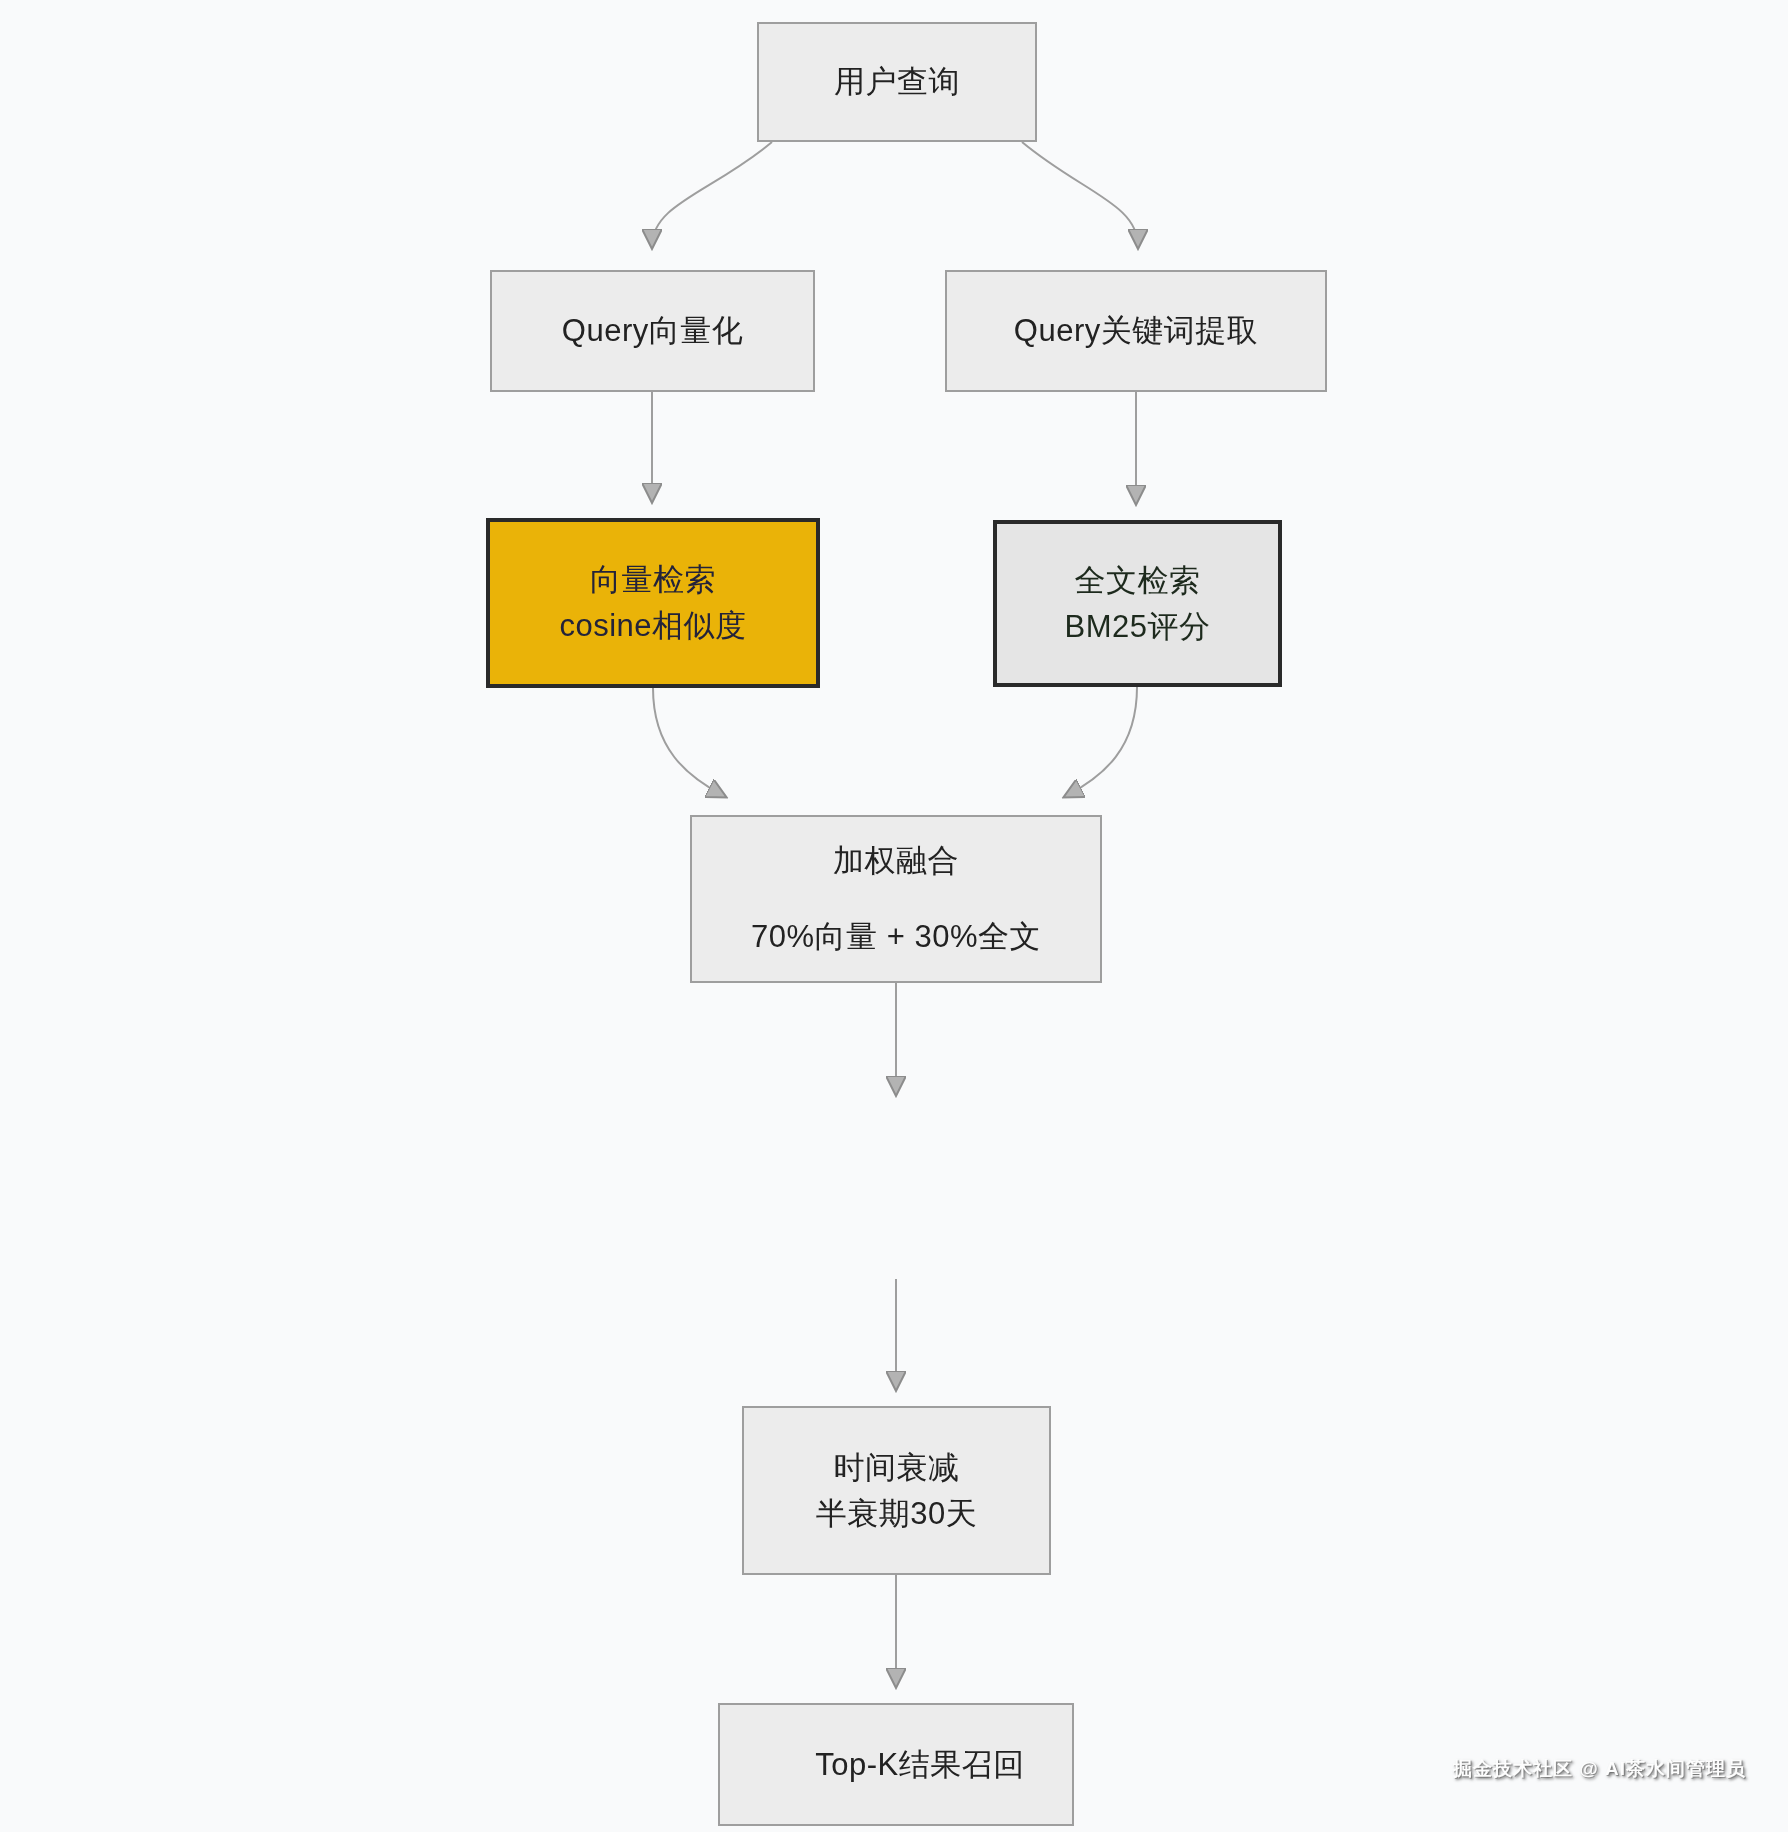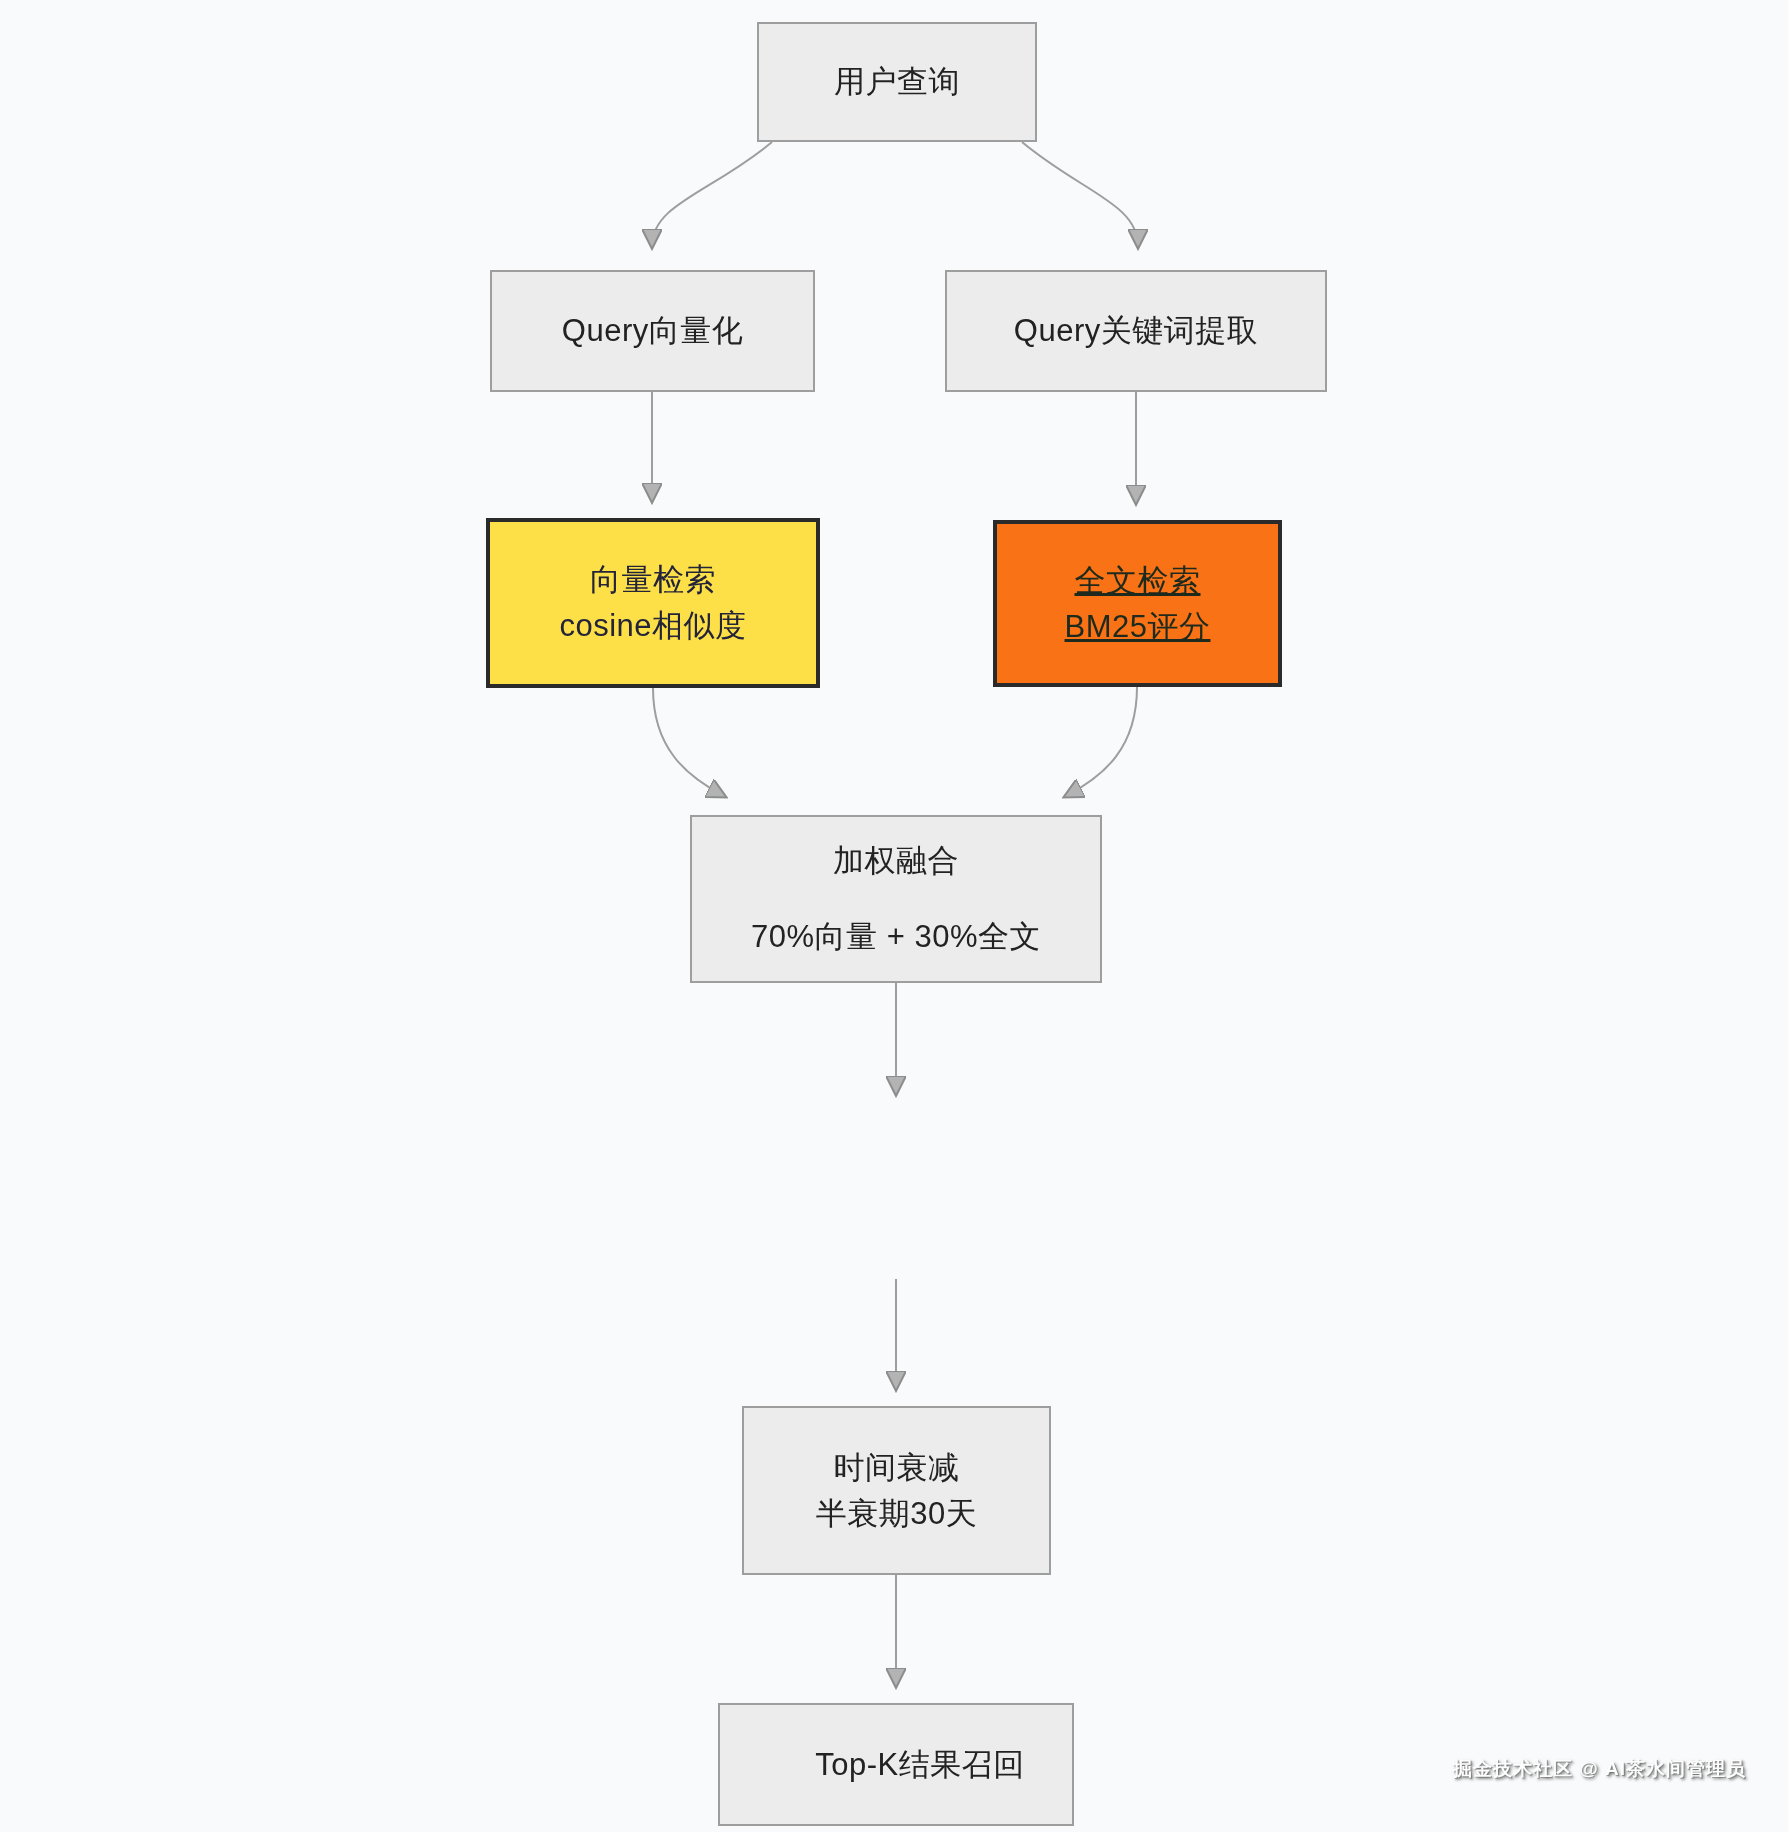--- a/index.html
+++ b/index.html
@@ -21,29 +21,28 @@
     flex-direction: column;
     align-items: center;
     justify-content: center;
     text-align: right;
     color: #222222;
     font-size: 31px;
     line-height: 46px;
     letter-spacing: 0.5px;
   }
   .node.highlight-purple {
-    background: #fde047;
+    background: #eab308;
     border: 4px solid #2a2a2a;
     color: #23233a;
   }
   .node.highlight-green {
-    background: #f97316;
+    background: #e5e5e5;
     border: 4px solid #2a2a2a;
     color: #1d2a1d;
-    text-decoration: underline;
   }
   
   .n-user-query      { left: 757px;  top: 22px;   width: 280px; height: 120px; }
   .n-query-vectorize { left: 490px;  top: 270px;  width: 325px; height: 122px; }
   .n-query-keywords  { left: 945px;  top: 270px;  width: 382px; height: 122px; }
   .n-vector-search   { left: 486px;  top: 518px;  width: 334px; height: 170px; }
   .n-fulltext-search { left: 993px;  top: 520px;  width: 289px; height: 167px; }
   .n-weighted-fusion { left: 690px;  top: 815px;  width: 412px; height: 168px; gap: 30px; }
   .n-mmr-rerank      { left: 742px;  top: 1111px; width: 308px; height: 168px; }
   .n-time-decay      { left: 742px;  top: 1406px; width: 309px; height: 169px; }

